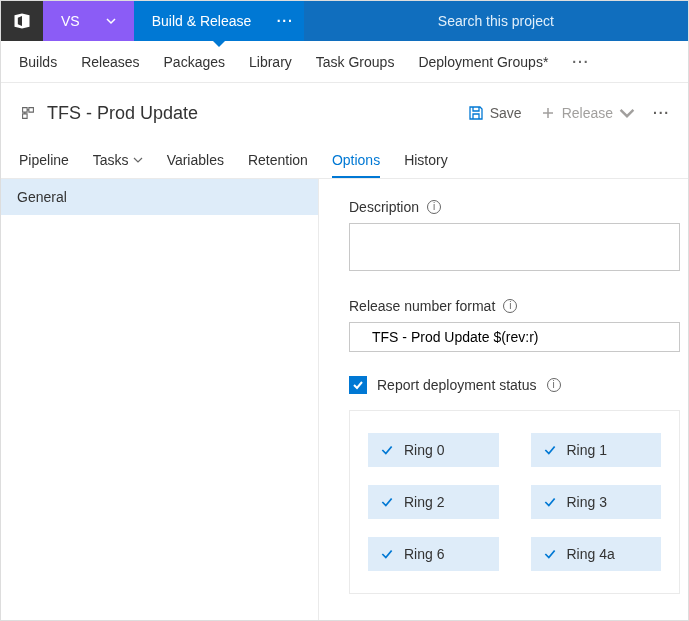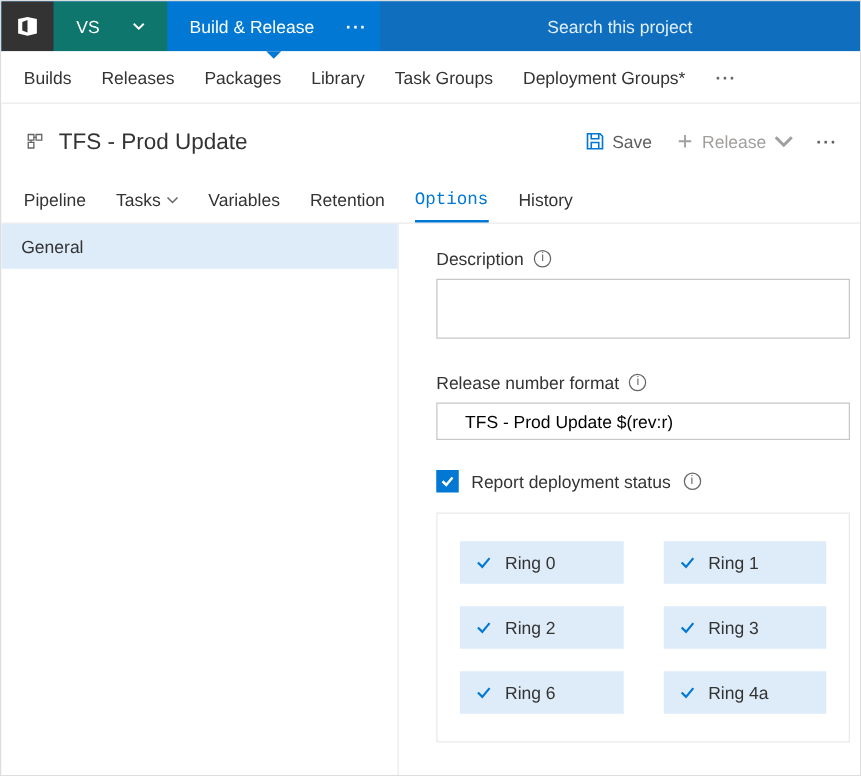--- a/index.html
+++ b/index.html
@@ -28,21 +28,21 @@
   display: flex;
   align-items: center;
   justify-content: center;
 }
 .logo-box svg { width: 20px; height: 20px; }
 .breadcrumb-seg {
   display: flex;
   align-items: center;
   padding: 0 18px;
   gap: 10px;
-  background: #0f766e;
+  background: #8b5cf6;
   font-size: 14px;
   cursor: pointer;
 }
 .breadcrumb-seg.hub {
   background: #0078d4;
   position: relative;
   padding-right: 30px;
   min-width: 170px;
 }
 .breadcrumb-seg.hub::after {
@@ -119,21 +119,21 @@
 .tabs-row {
   display:flex;
   align-items:flex-end;
   gap:24px;
   padding: 0 18px;
   height: 36px;
   border-bottom: 1px solid #eaeaea;
   font-size:14px;
 }
 .tabs-row .tab { padding-bottom:10px; cursor:pointer; color:#333; display:flex; align-items:center; gap:4px;}
-.tabs-row .tab.active { color:#0078d4; border-bottom: 2px solid #0078d4; padding-bottom:8px; font-weight:400;font-family:Liberation Mono, monospace;}
+.tabs-row .tab.active { color:#0078d4; border-bottom: 2px solid #0078d4; padding-bottom:8px; font-weight:400;}
 
 
 .main { display:flex; height: calc(621px - 40px - 42px - 60px - 36px); }
 .left-pane { width: 318px; border-right:1px solid #eaeaea; }
 .left-pane .selected-item {
   background:#deecf9;
   padding: 10px 16px;
   color:#333;
 }
 .right-pane { flex:1; padding: 20px 0 20px 30px; overflow-y:auto; }

